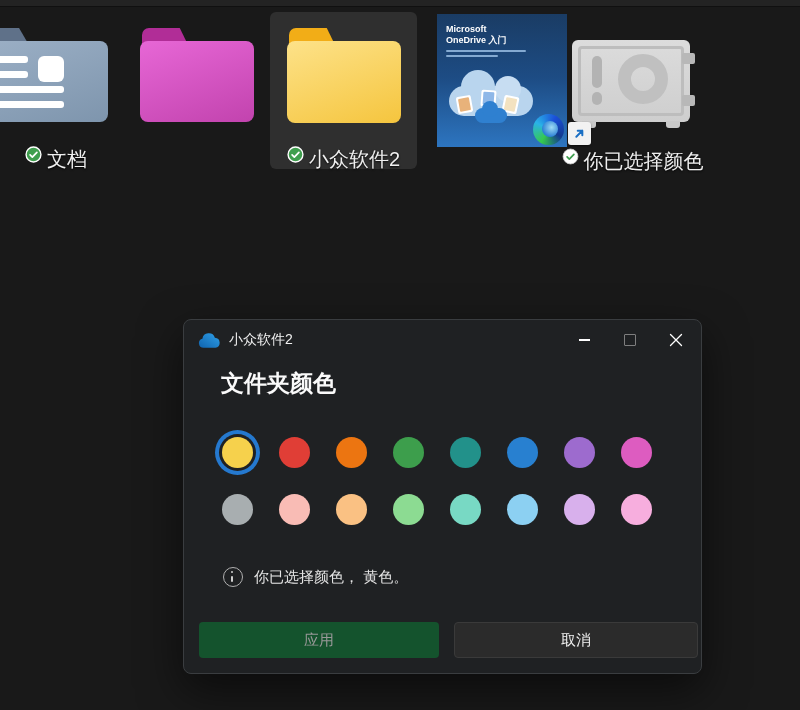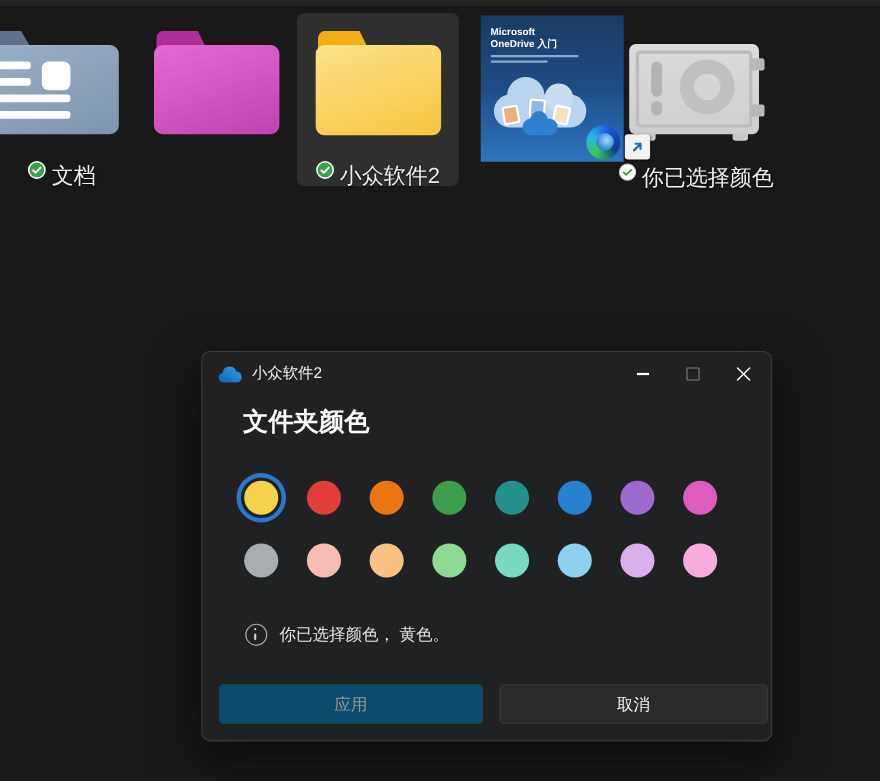--- a/index.html
+++ b/index.html
@@ -91,21 +91,21 @@
   .swrow + .swrow{margin-top:26px;}
   .swatch{width:31px;height:31px;border-radius:50%;}
   .swatch.selected{box-shadow:0 0 0 3px #1f2123,0 0 0 7px var(--accent);}
   .inforow{position:absolute;left:39px;top:247px;display:flex;align-items:flex-end;gap:11px;}
   .info-icon{position:relative;width:18px;height:18px;border:1.6px solid #b0b0b0;border-radius:50%;}
   .info-icon::before{content:'';position:absolute;left:7px;top:3px;width:2.4px;height:2.4px;background:#cfcfcf;border-radius:50%;}
   .info-icon::after{content:'';position:absolute;left:7.2px;top:7.5px;width:2px;height:6.5px;background:#cfcfcf;border-radius:1px;}
   .info-text{font-size:15px;color:#e3e3e3;}
   .btn{position:absolute;top:302px;height:36px;border-radius:4px;font-size:15px;
     font-family:inherit;display:flex;align-items:center;justify-content:center;box-sizing:border-box;}
-  .btn-apply{left:15px;width:240px;background:#0c4a6e;border:none;color:#989898;}
+  .btn-apply{left:15px;width:240px;background:#14532d;border:none;color:#989898;}
   .btn-cancel{left:270px;width:244px;background:#2b2b2b;border:1px solid #3a3a3a;color:#f2f2f2;cursor:pointer;}
 </style>
 </head>
 <body>
 
 <div class="screen">
   <div class="topstrip"></div>
 
   <div class="ditem" style="left:0;top:12px;width:112px;height:158px;">
     <div class="folder gray" style="left:-28px;top:16px;width:136px;height:94px;">

